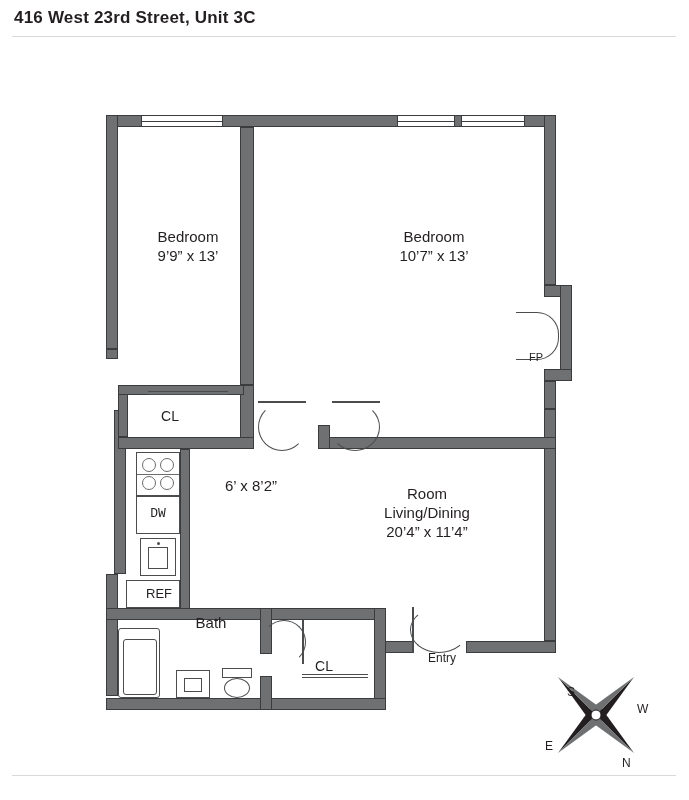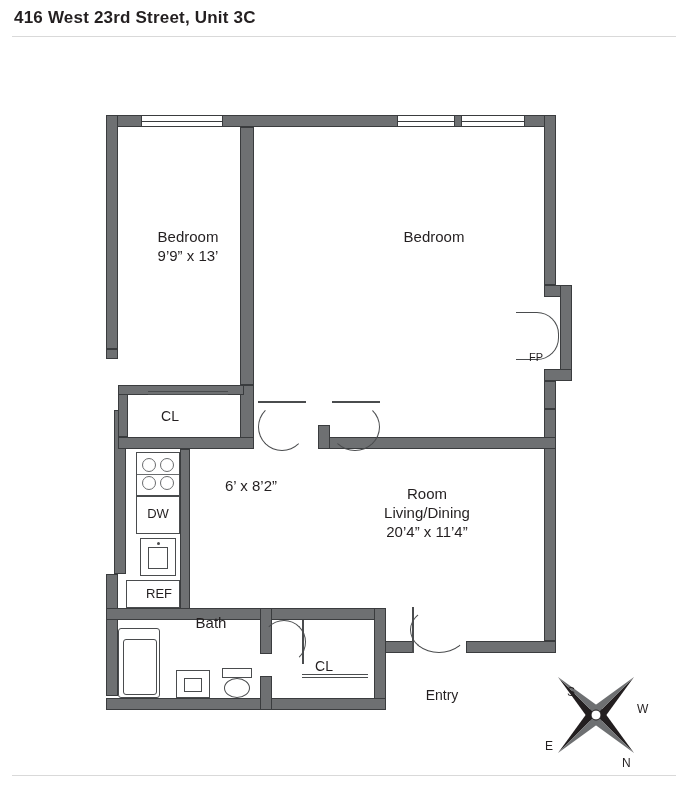--- a/index.html
+++ b/index.html
@@ -213,21 +213,21 @@
 
   <div class="fixture" style="left:136px; top:412px; width:44px; height:44px;">
     <div class="burner" style="left:5px; top:5px; width:14px; height:14px;"></div>
     <div class="burner" style="left:23px; top:5px; width:14px; height:14px;"></div>
     <div class="burner" style="left:5px; top:23px; width:14px; height:14px;"></div>
     <div class="burner" style="left:23px; top:23px; width:14px; height:14px;"></div>
     <div style="position:absolute; left:0; top:21px; width:42px; height:1px; background:#6a6c6e;"></div>
   </div>
 
   <div class="fixture" style="left:136px; top:456px; width:44px; height:38px;"></div>
-  <div class="small-label" style="left:136px; top:466px; width:44px;">DW</div>
+  <div class="small-label" style="left:136px; top:466px; width:44px;font-family:Liberation Mono, monospace;">DW</div>
 
   <div class="fixture" style="left:140px; top:498px; width:36px; height:38px;">
     <div class="fixture" style="left:7px; top:8px; width:20px; height:22px;"></div>
     <div style="position:absolute; left:16px; top:3px; width:3px; height:3px; background:#4a4c4e; border-radius:50%;"></div>
   </div>
 
   <div class="fixture" style="left:126px; top:540px; width:54px; height:28px;"></div>
   <div class="small-label" style="left:132px; top:546px; width:54px;">REF</div>
 
   <div class="fixture" style="left:118px; top:588px; width:42px; height:70px; border-radius:3px;">
@@ -268,41 +268,42 @@
               border-radius:50%;"></div>
   <div class="door-leaf" style="left:412px; top:567px; width:2px; height:46px;"></div>
 
   <div class="room-label" style="left:128px; top:187px; width:120px;">
     <span class="name">Bedroom</span>
     <span class="dims">9’9” x 13’</span>
   </div>
 
   <div class="room-label" style="left:370px; top:187px; width:128px;">
     <span class="name">Bedroom</span>
+    <span class="dims">10’7” x 13’</span>
   </div>
 
   <div class="room-label" style="left:184px; top:436px; width:134px; text-align:center;">
     <span class="dims">6’ x 8’2”</span>
   </div>
 
   <div class="room-label" style="left:338px; top:444px; width:178px;">
     <span class="name">Room</span>
     <span class="name">Living/Dining</span>
     <span class="dims">20’4” x 11’4”</span>
   </div>
 
   <div class="room-label" style="left:168px; top:573px; width:86px; font-size:15px;">
     <span class="name">Bath</span>
   </div>
 
   <div class="small-label" style="left:148px; top:368px; width:44px; font-size:14px;">CL</div>
 
   <div class="small-label" style="left:302px; top:618px; width:44px; font-size:14px;">CL</div>
 
-  <div class="small-label" style="left:398px; top:611px; width:88px; font-size:14px;margin-top:36px;">Entry</div>
+  <div class="small-label" style="left:398px; top:611px; width:88px; font-size:12px;">Entry</div>
 
   <div id="compass">
     <svg width="120" height="120" viewBox="0 0 120 120" aria-hidden="true">
 
       <polygon points="60,60 96,24 60,60 24,96" fill="none"></polygon>
       <polygon points="60,60 98,22 66,66" fill="#231f20"></polygon>
       <polygon points="60,60 98,22 54,54" fill="#6e7072"></polygon>
       <polygon points="60,60 22,98 54,54" fill="#231f20"></polygon>
       <polygon points="60,60 22,98 66,66" fill="#6e7072"></polygon>
       <polygon points="60,60 22,22 54,66" fill="#231f20"></polygon>

